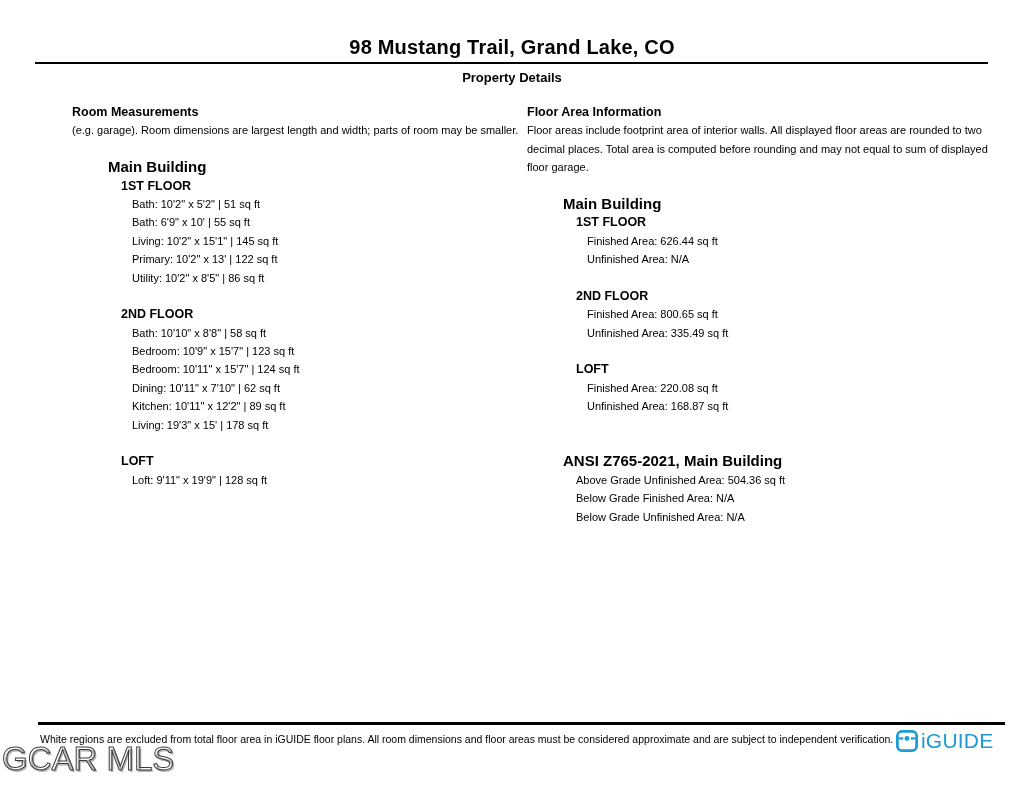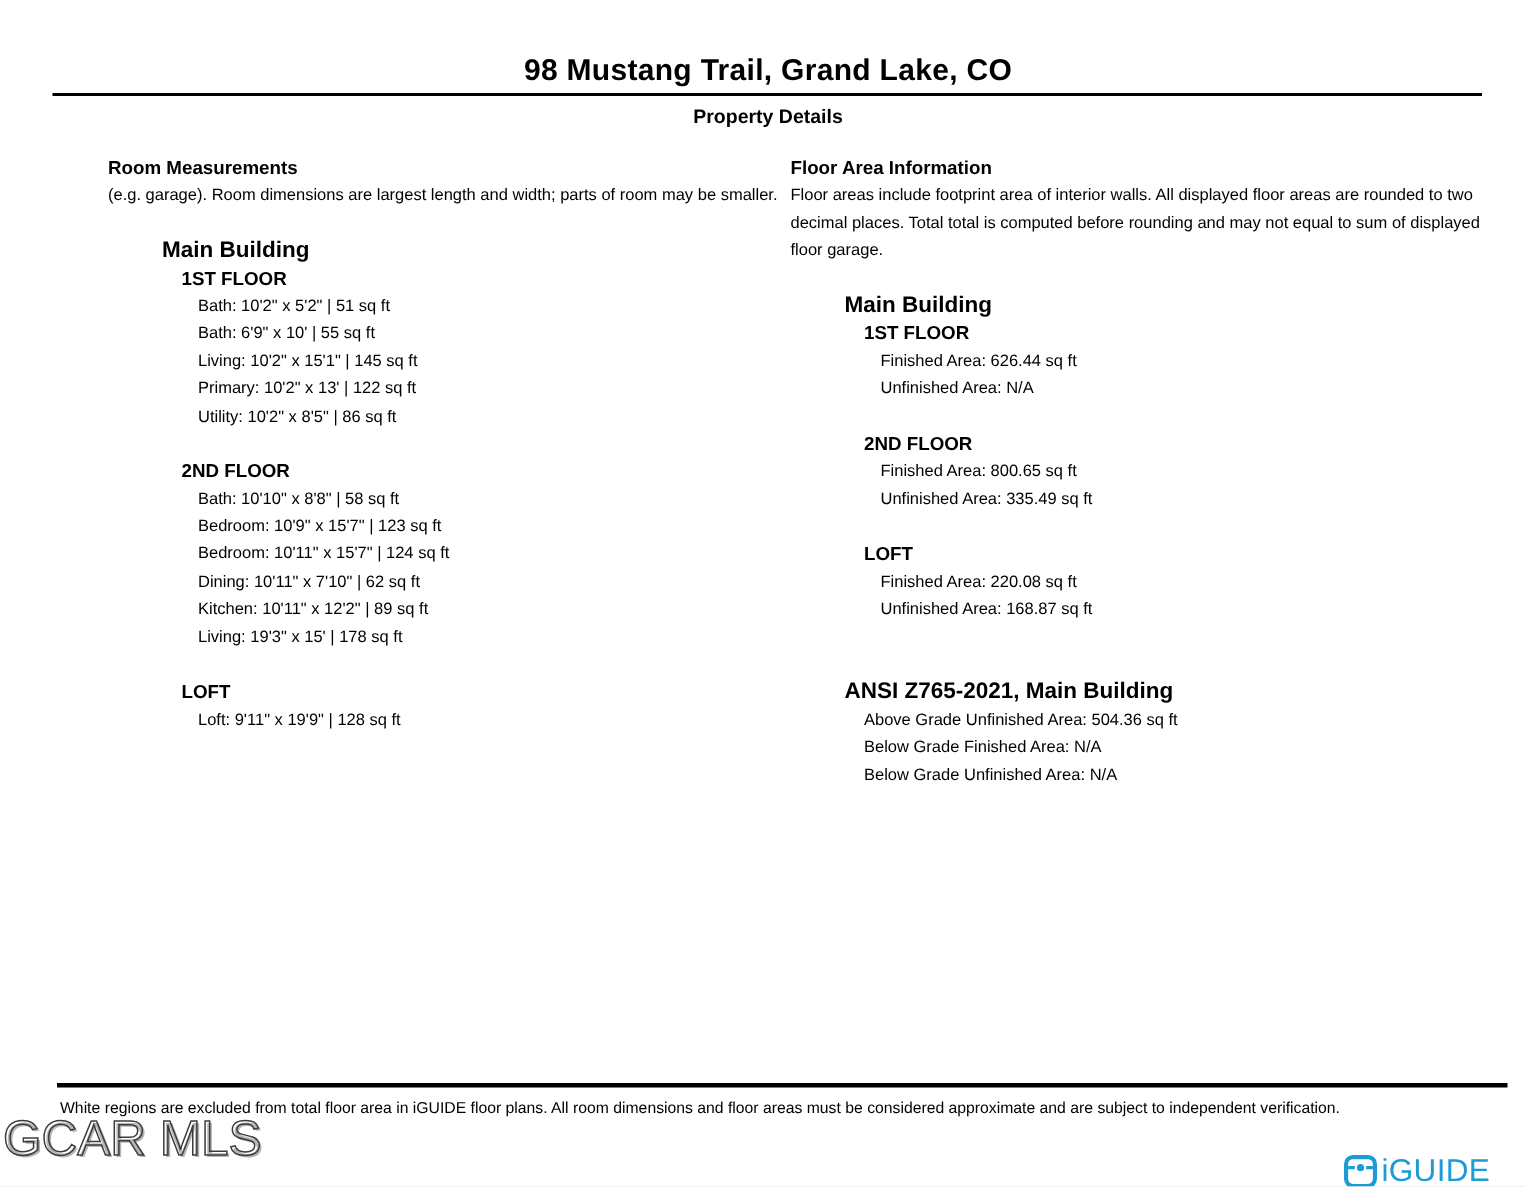--- a/index.html
+++ b/index.html
@@ -30,21 +30,21 @@
   .floor.gap { margin-top:18.4px; }
   .ansi { margin-top:36.8px; }
   .footer-rule { position:absolute; top:722px; left:38px; width:967px; height:3px; background:#000; }
   .disclaimer { position:absolute; top:733px; left:40px; font-size:10.5px; line-height:12px; white-space:nowrap; }
   .watermark {
     position:absolute; top:742px; left:2px;
     font-size:33px; line-height:33px; font-weight:normal; letter-spacing:0px;
     color:transparent; -webkit-text-stroke:1px #3c3c3c; text-shadow:1.5px 1.5px 0 #b5b5b5;
     white-space:nowrap;
   }
-  .brand { position:absolute; top:730px; left:896px; display:flex; align-items:center; gap:3px;margin-top:40px; }
+  .brand { position:absolute; top:730px; left:896px; display:flex; align-items:center; gap:3px; }
   .brand-text { font-size:21px; line-height:22px; letter-spacing:0.2px; }
 </style>
 </head>
 <body>
 
 <div class="page">
 
   <div class="title">98 Mustang Trail, Grand Lake, CO</div>
   <div class="header-rule"></div>
   <div class="subtitle">Property Details</div>
@@ -78,21 +78,21 @@
       <div class="floor gap">
         <div class="ln fname">LOFT</div>
         <div class="ln item">Loft: 9'11" x 19'9" | 128 sq ft</div>
       </div>
     </div>
   </section>
 
   <section class="col col-right">
     <div class="ln h">Floor Area Information</div>
     <div class="ln">Floor areas include footprint area of interior walls. All displayed floor areas are rounded to two</div>
-    <div class="ln">decimal places. Total total is computed before rounding and may not equal to sum of displayed</div>
+    <div class="ln">decimal places. Total area is computed before rounding and may not equal to sum of displayed</div>
     <div class="ln">floor garage.</div>
 
     <div class="building">
       <div class="ln bname">Main Building</div>
 
       <div class="floor">
         <div class="ln fname">1ST FLOOR</div>
         <div class="ln item">Finished Area: 626.44 sq ft</div>
         <div class="ln item">Unfinished Area: N/A</div>
       </div>

